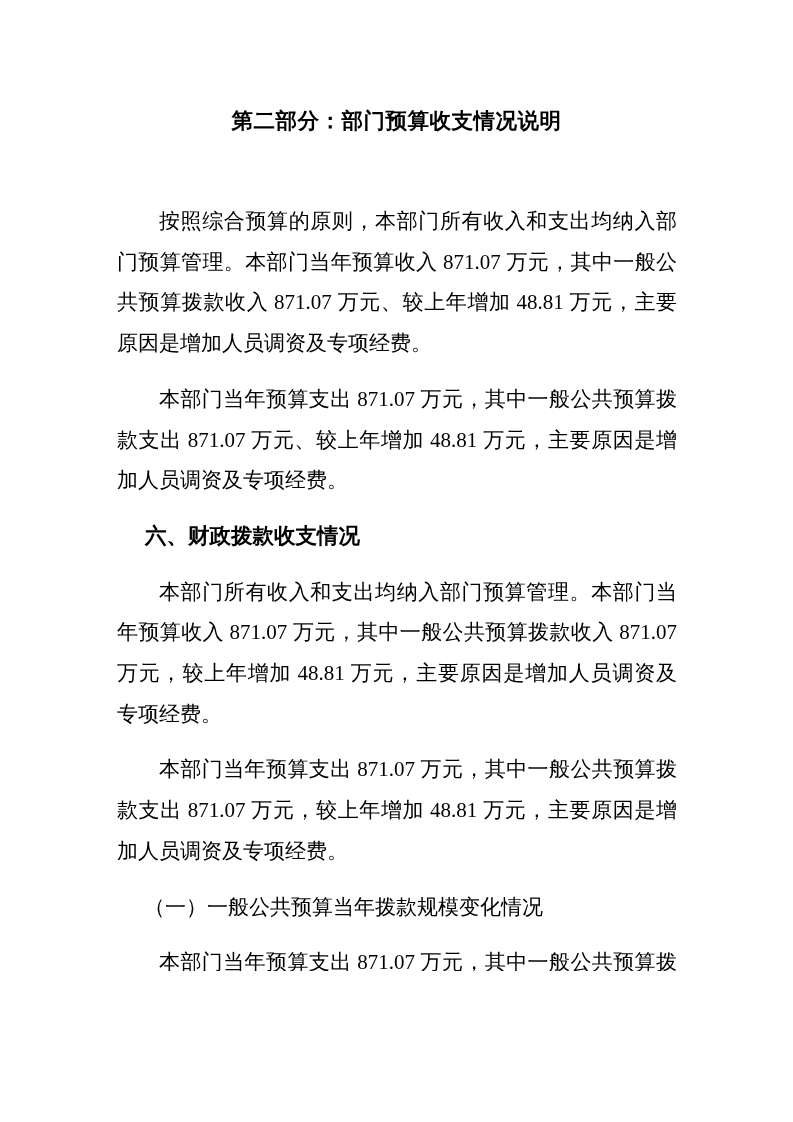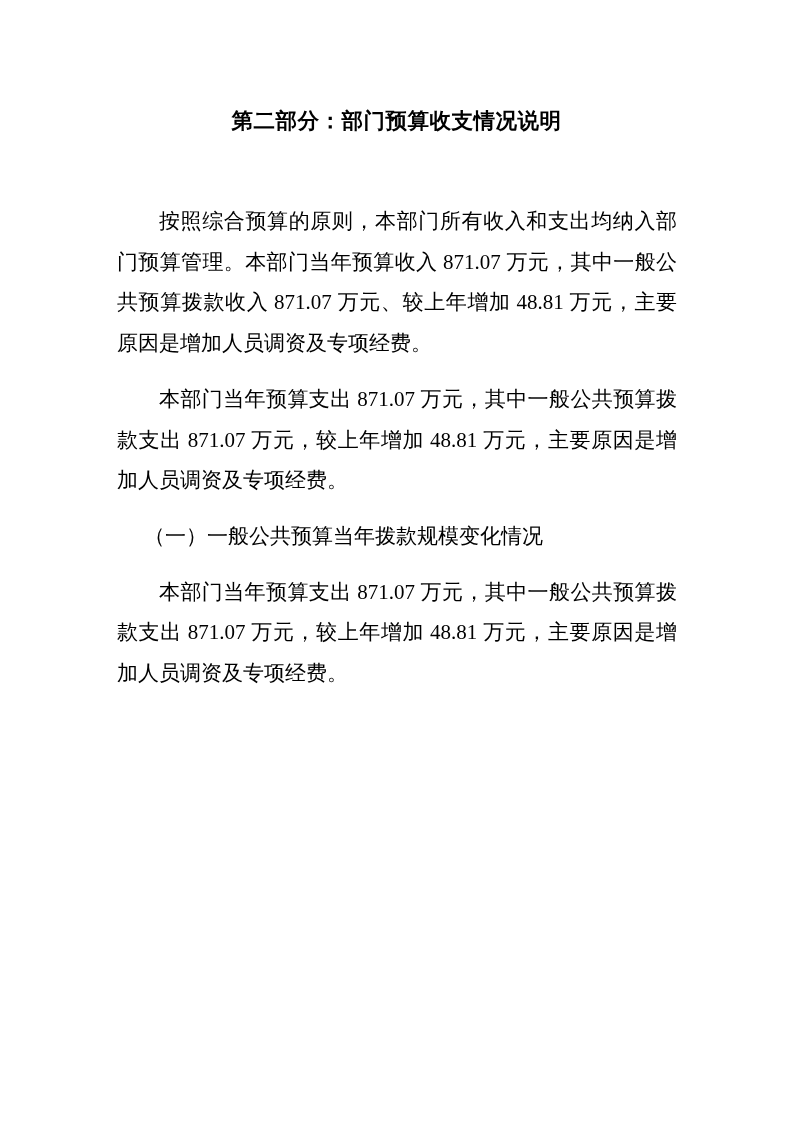--- a/index.html
+++ b/index.html
@@ -65,23 +65,26 @@
 <body>
 
 <div class="page">
 
   <div class="doc-title">第二部分：部门预算收支情况说明</div>
 
   <div class="flow">
 
     <section>
       <p class="para">按照综合预算的原则，本部门所有收入和支出均纳入部门预算管理。本部门当年预算收入 871.07 万元，其中一般公共预算拨款收入 871.07 万元、较上年增加 48.81 万元，主要原因是增加人员调资及专项经费。</p>
+      <p class="para">本部门当年预算支出 871.07 万元，其中一般公共预算拨款支出 871.07 万元、较上年增加 48.81 万元，主要原因是增加人员调资及专项经费。</p>
     </section>
 
     <section>
+      <h2 class="sec-heading">六、财政拨款收支情况</h2>
+      <p class="para">本部门所有收入和支出均纳入部门预算管理。本部门当年预算收入 871.07 万元，其中一般公共预算拨款收入 871.07 万元，较上年增加 48.81 万元，主要原因是增加人员调资及专项经费。</p>
       <p class="para">本部门当年预算支出 871.07 万元，其中一般公共预算拨款支出 871.07 万元，较上年增加 48.81 万元，主要原因是增加人员调资及专项经费。</p>
     </section>
 
     <section>
       <p class="sub-heading">（一）一般公共预算当年拨款规模变化情况</p>
       <p class="para">本部门当年预算支出 871.07 万元，其中一般公共预算拨款支出 871.07 万元，较上年增加 48.81 万元，主要原因是增加人员调资及专项经费。</p>
     </section>
 
   </div>
 </div>

